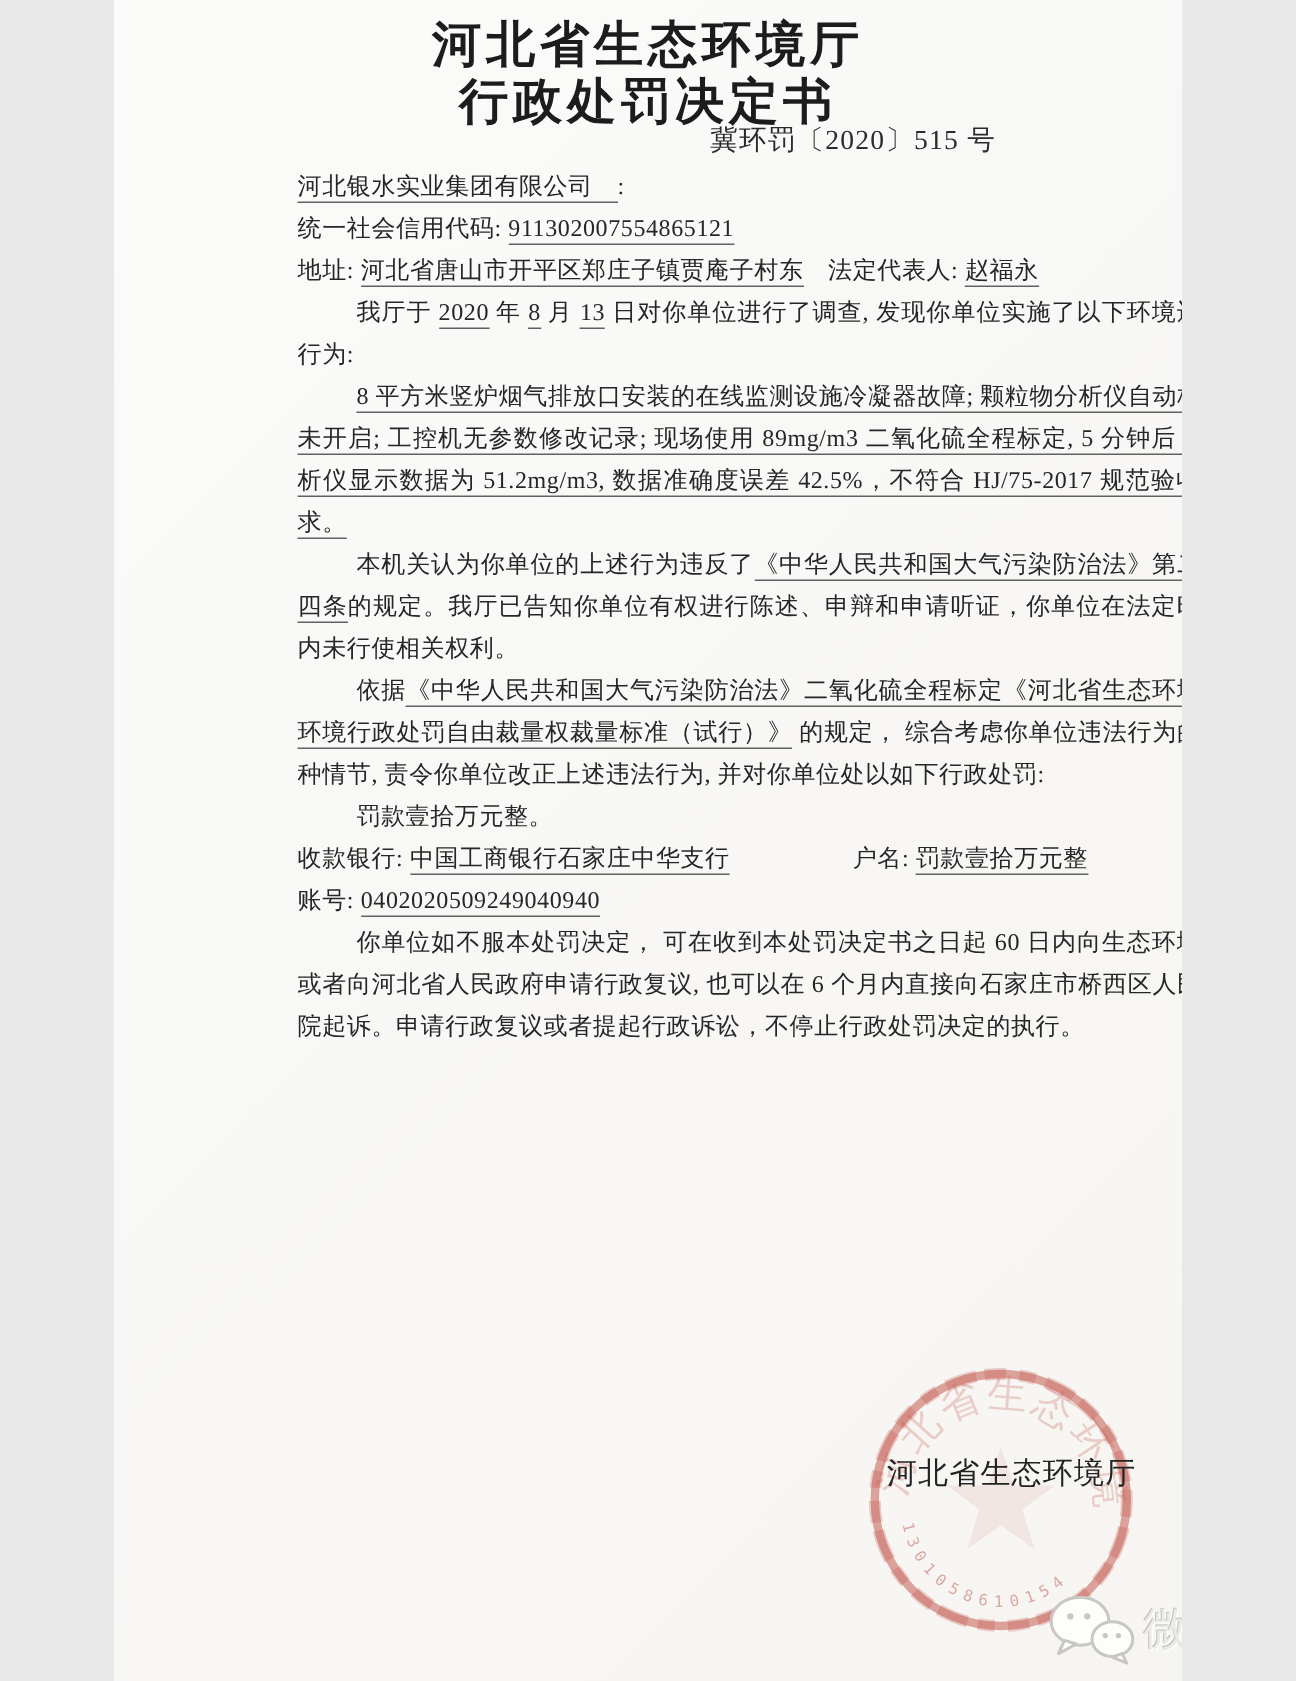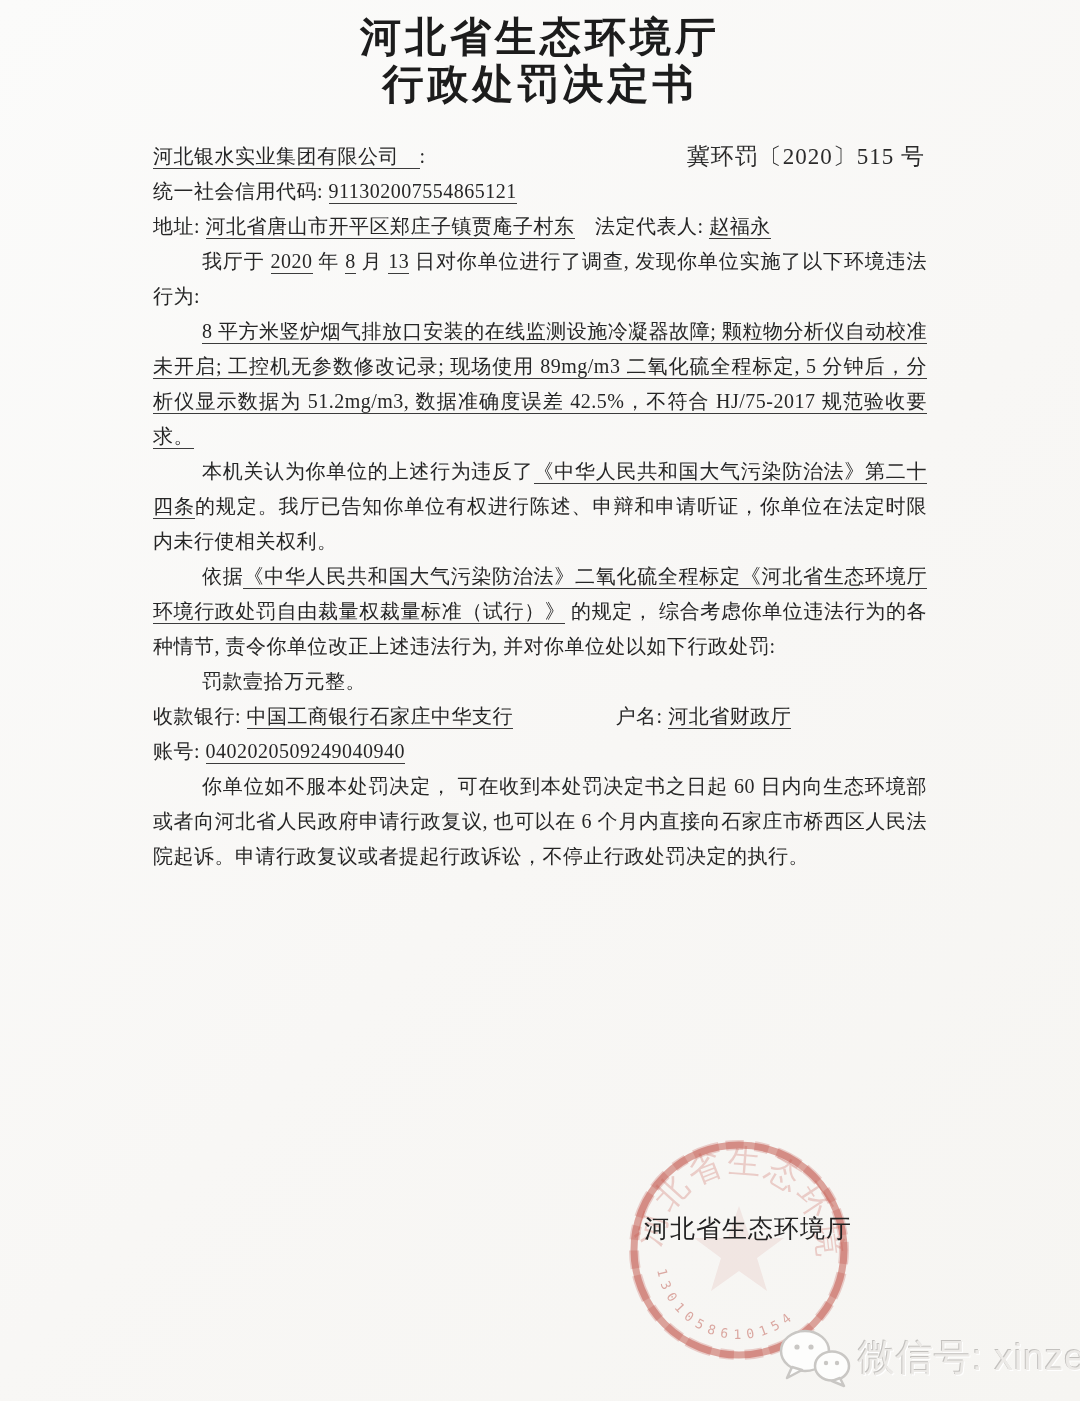--- a/index.html
+++ b/index.html
@@ -1,33 +1,33 @@
 <!DOCTYPE html>
 <html lang="zh"><head>
 <meta charset="utf-8">
 <style>
   html,body { margin:0; padding:0; }
   body { background:#e9e9e9; }
   .page {
     position:relative;
-    width:1080px; height:1401px;
+    width:890px; height:1401px;
     margin:0 auto;
     background:linear-gradient(135deg,#fbfbfa 0%, #f8f7f5 55%, #f6f5f2 100%);
     font-family:"Liberation Serif","DejaVu Serif",serif;
     color:#262626;
     overflow:hidden;
   }
   .titles { position:absolute; top:14px; left:0; right:0; text-align:center; }
   .titles h1 {
     margin:0; font-size:41px; line-height:47px; font-weight:700;
     letter-spacing:4px; color:#1c1c1c;
   }
   .docnum {
     position:absolute; top:101px; right:155px;
-    font-size:23px; letter-spacing:1px; color:#2b2b2b;margin-top:40px;
+    font-size:23px; letter-spacing:1px; color:#2b2b2b;
   }
   .doc-body {
     position:absolute; top:139px; left:153px; width:774px;
     font-size:20px; line-height:35px; text-align:justify;
     letter-spacing:0.5px;
   }
   .para { margin:0; }
   .para.indent { text-indent:49px; }
   .u { border-bottom:1.6px solid #3c3c3c; padding-bottom:1px; }
   .sig {
@@ -61,21 +61,21 @@
 
   <div class="doc-body" id="doc-body">
       <p class="para"><span class="u">河北银水实业集团有限公司　</span><span>:</span></p>
       <p class="para"><span>统一社会信用代码: </span><span class="u">911302007554865121</span></p>
       <p class="para"><span>地址: </span><span class="u">河北省唐山市开平区郑庄子镇贾庵子村东</span><span>　法定代表人: </span><span class="u">赵福永</span></p>
       <p class="para indent"><span>我厅于 </span><span class="u">2020</span><span> 年 </span><span class="u">8</span><span> 月 </span><span class="u">13</span><span> 日对你单位进行了调查, 发现你单位实施了以下环境违法行为:</span></p>
       <p class="para indent"><span class="u">8 平方米竖炉烟气排放口安装的在线监测设施冷凝器故障; 颗粒物分析仪自动校准未开启; 工控机无参数修改记录; 现场使用 89mg/m3 二氧化硫全程标定, 5 分钟后，分析仪显示数据为 51.2mg/m3, 数据准确度误差 42.5%，不符合 HJ/75-2017 规范验收要求。</span></p>
       <p class="para indent"><span>本机关认为你单位的上述行为违反了</span><span class="u">《中华人民共和国大气污染防治法》第二十四条</span><span>的规定。我厅已告知你单位有权进行陈述、申辩和申请听证，你单位在法定时限内未行使相关权利。</span></p>
       <p class="para indent"><span>依据</span><span class="u">《中华人民共和国大气污染防治法》二氧化硫全程标定《河北省生态环境厅环境行政处罚自由裁量权裁量标准（试行）》</span><span> 的规定， 综合考虑你单位违法行为的各种情节, 责令你单位改正上述违法行为, 并对你单位处以如下行政处罚:</span></p>
       <p class="para indent"><span>罚款壹拾万元整。</span></p>
-      <p class="para"><span>收款银行: </span><span class="u">中国工商银行石家庄中华支行</span><span>　　　　　户名: </span><span class="u">河北省财政厅</span></p>
+      <p class="para"><span>收款银行: </span><span class="u">中国工商银行石家庄中华支行</span><span>　　　　　户名: </span><span class="u">罚款壹拾万元整</span></p>
       <p class="para"><span>账号: </span><span class="u">0402020509249040940</span></p>
       <p class="para indent"><span>你单位如不服本处罚决定， 可在收到本处罚决定书之日起 60 日内向生态环境部或者向河北省人民政府申请行政复议, 也可以在 6 个月内直接向石家庄市桥西区人民法院起诉。申请行政复议或者提起行政诉讼，不停止行政处罚决定的执行。</span></p>
     </div>
 
   <svg class="seal" width="258" height="240" viewBox="0 0 258 240" aria-hidden="true">
     <defs>
       <path id="sealTopArc" d="M 50 120 A 79 79 0 1 1 208 120" fill="none"></path>
       <path id="sealBottomArc" d="M 46 124 A 83 83 0 0 0 212 124" fill="none"></path>
     </defs>
     <circle cx="129" cy="118" r="105" fill="none" stroke="rgba(191,77,66,0.50)" stroke-width="7"></circle>

